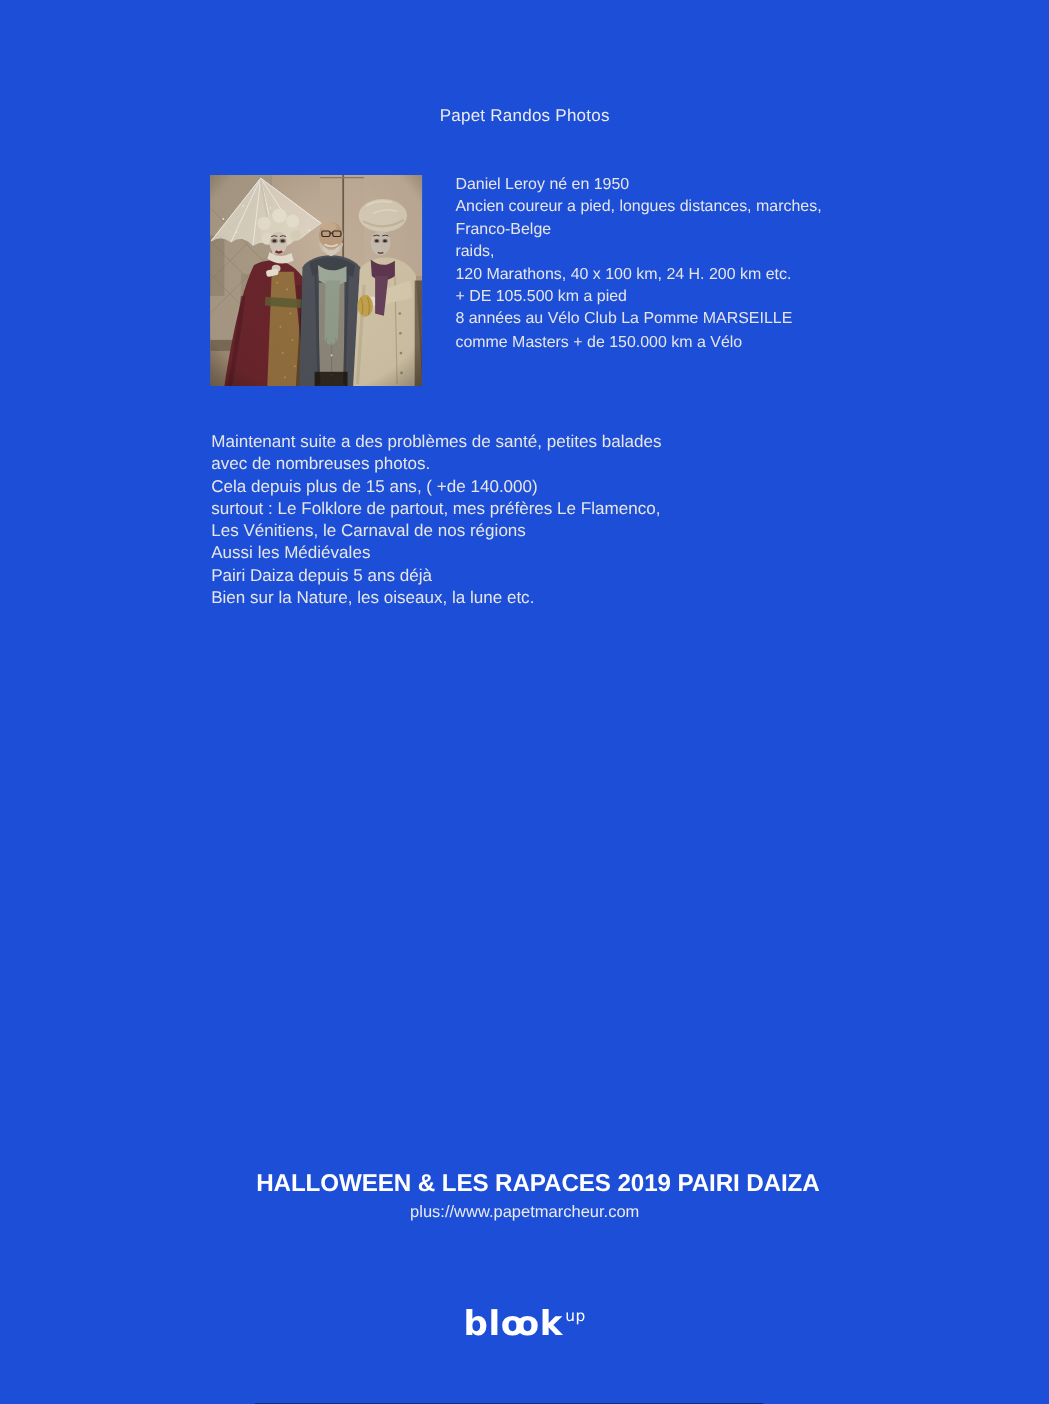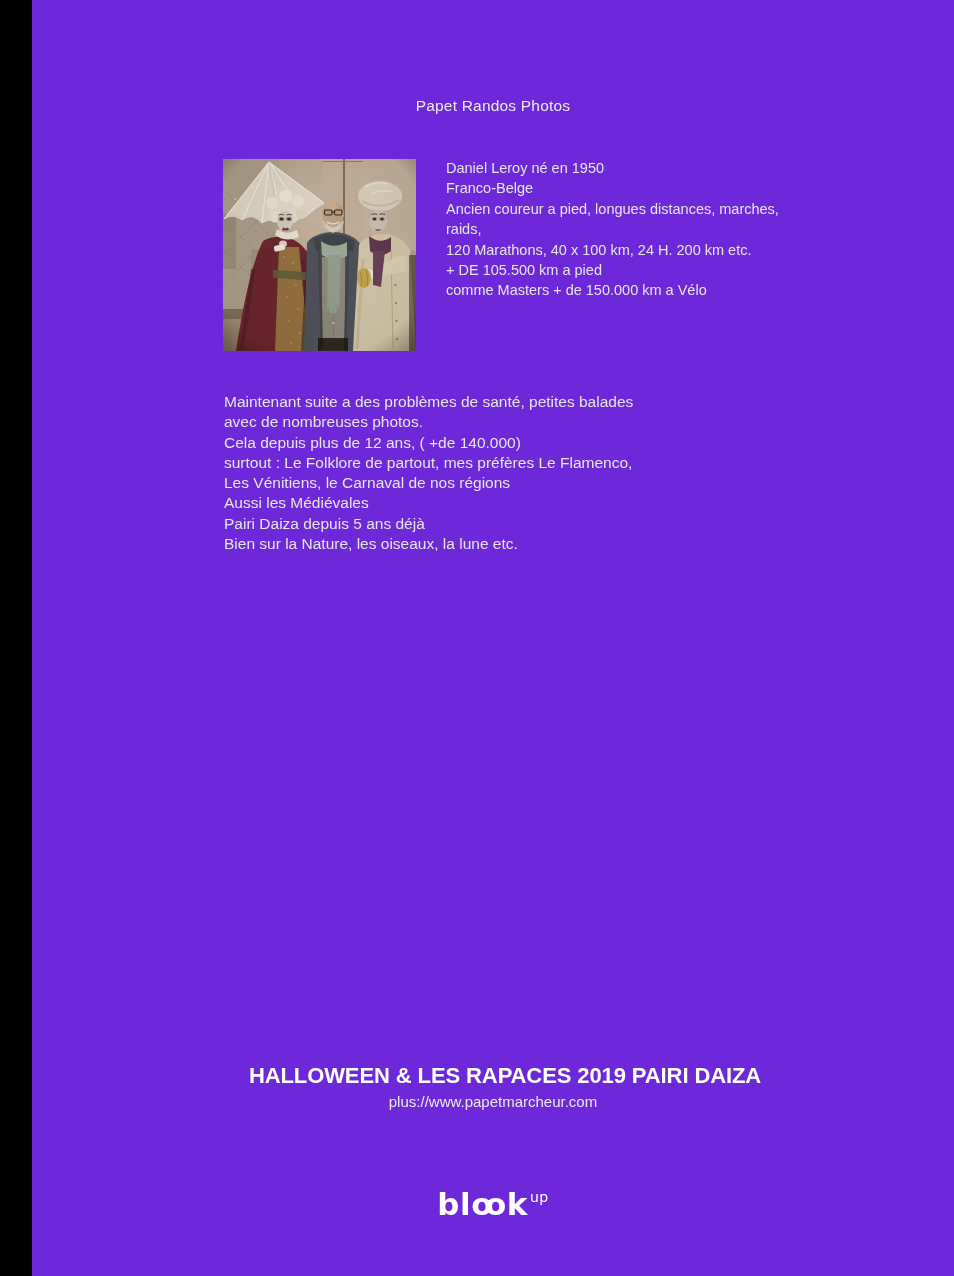--- a/index.html
+++ b/index.html
@@ -4,21 +4,21 @@
 <style>
   html, body { margin: 0; padding: 0; }
   body {
     width: 954px; height: 1276px;
     background: #000000;
     position: relative;
     overflow: hidden;
     font-family: "Liberation Sans", sans-serif;
     color: #e8e8e8;
   }
-  .page { position: absolute; inset: 0; background: #6d28d9; margin-left: 32px; }
+  .page { position: absolute; inset: 0; background: #1d4ed8; }
 
   .page-title {
     position: absolute; top: 97px; left: 0; width: 100%;
     text-align: center;
     font-size: 15.5px; letter-spacing: 0.2px;
     color: #ececec;
     white-space: nowrap;
   }
 
   .photo-frame {
@@ -239,32 +239,33 @@
       <rect x="95" y="179" width="30" height="13" fill="#17120d" opacity="0.85"></rect>
       <rect x="186" y="96" width="7" height="96" fill="#2a2018" opacity="0.55"></rect>
 
       <rect width="193" height="192" fill="#8a6440" opacity="0.05"></rect>
       <rect width="193" height="192" fill="url(#vign)"></rect>
     </svg>
   </div>
 
   <div class="bio">
     <div class="line">Daniel Leroy né en 1950</div>
+    <div class="line">Ancien coureur a pied, longues distances, marches,</div>
     <div class="line">Franco-Belge</div>
-    <div class="line">Ancien coureur a pied, longues distances, marches,</div>
     <div class="line">raids,</div>
     <div class="line">120 Marathons, 40 x 100 km, 24 H. 200 km etc.</div>
     <div class="line">+ DE 105.500 km a pied</div>
+    <div class="line">8 années au Vélo Club La Pomme MARSEILLE</div>
     <div class="line">comme Masters + de 150.000 km a Vélo</div>
   </div>
 
   <div class="intro">
     <div class="line">Maintenant suite a des problèmes de santé, petites balades</div>
     <div class="line">avec de nombreuses photos.</div>
-    <div class="line">Cela depuis plus de 12 ans, ( +de 140.000)</div>
+    <div class="line">Cela depuis plus de 15 ans, ( +de 140.000)</div>
     <div class="line">surtout : Le Folklore de partout, mes préfères Le Flamenco,</div>
     <div class="line">Les Vénitiens, le Carnaval de nos régions</div>
     <div class="line">Aussi les Médiévales</div>
     <div class="line">Pairi Daiza depuis 5 ans déjà</div>
     <div class="line">Bien sur la Nature, les oiseaux, la lune etc.</div>
   </div>
 
   <div class="footer-title">HALLOWEEN &amp; LES RAPACES 2019 PAIRI DAIZA</div>
   <div class="footer-url">plus://www.papetmarcheur.com</div>
 

